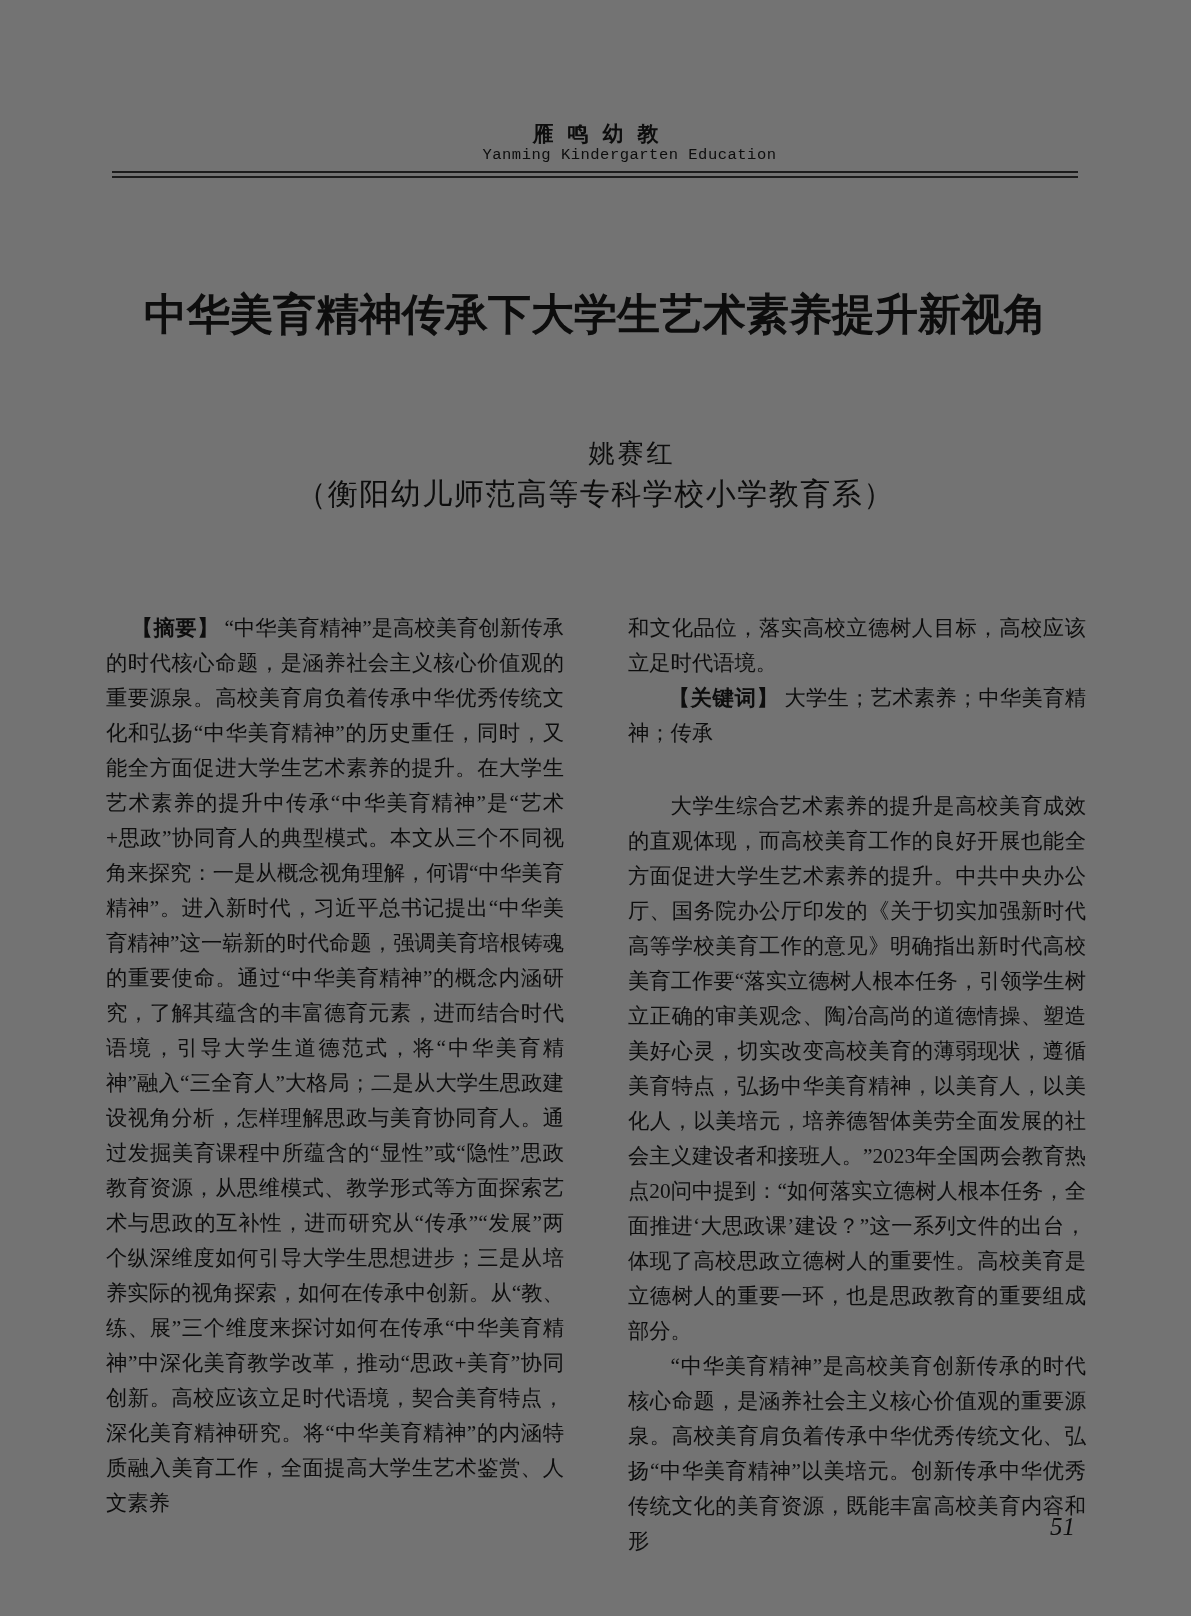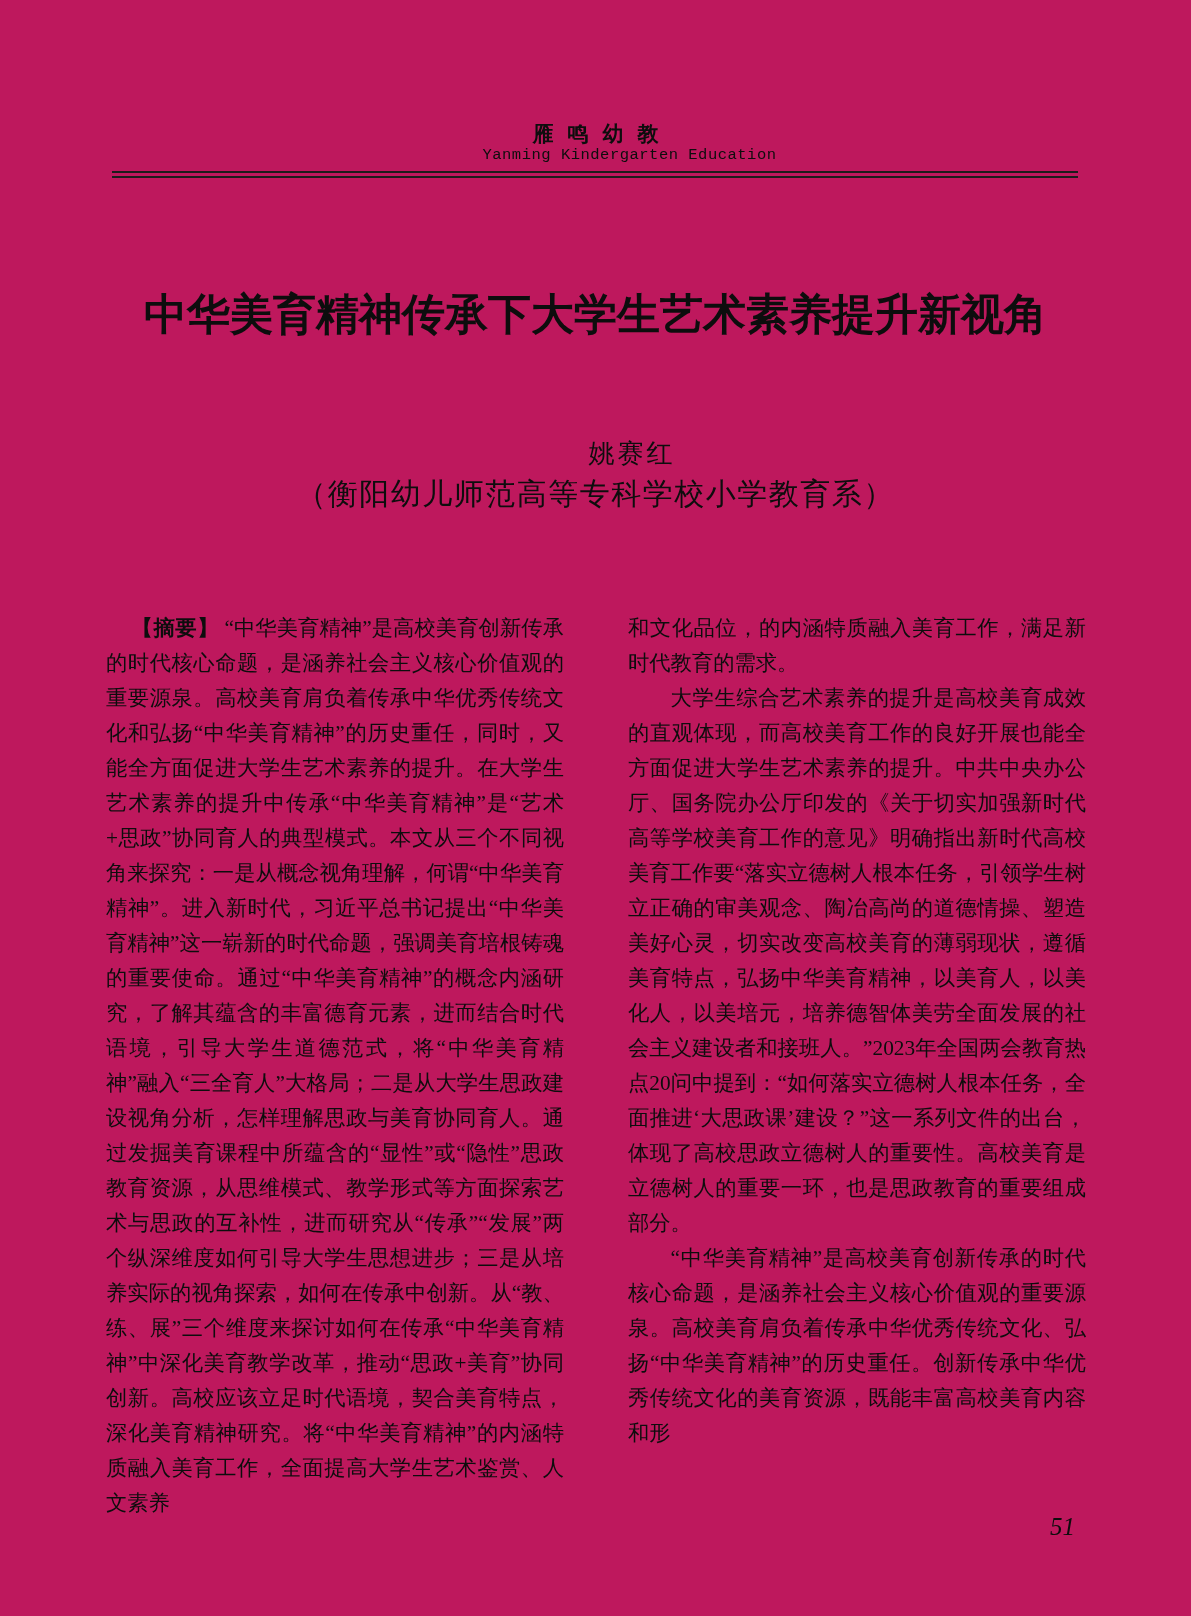--- a/index.html
+++ b/index.html
@@ -1,19 +1,19 @@
 <!DOCTYPE html>
 <html><head>
 <meta charset="utf-8">
 <style>
   html,body{margin:0;padding:0;background:#9a9a9a;}
   .page{
     position:relative;
     width:1191px;height:1616px;
-    background:#be185d;
+    background:#737373;
     margin:0 auto;
     overflow:hidden;
     color:#0d0d0d;
     font-family:"Liberation Serif","DejaVu Serif",serif;
   }
   
   .header-cn{
     position:absolute;top:120px;left:0;width:100%;
     text-align:center;
     font-size:21px;font-weight:600;
@@ -100,25 +100,29 @@
   <div class="columns">
 
     <div class="col">
       <p class="p-abstract">
         <span class="bold-label">【摘要】</span>
         <span>“中华美育精神”是高校美育创新传承的时代核心命题，是涵养社会主义核心价值观的重要源泉。高校美育肩负着传承中华优秀传统文化和弘扬“中华美育精神”的历史重任，同时，又能全方面促进大学生艺术素养的提升。在大学生艺术素养的提升中传承“中华美育精神”是“艺术+思政”协同育人的典型模式。本文从三个不同视角来探究：一是从概念视角理解，何谓“中华美育精神”。进入新时代，习近平总书记提出“中华美育精神”这一崭新的时代命题，强调美育培根铸魂的重要使命。通过“中华美育精神”的概念内涵研究，了解其蕴含的丰富德育元素，进而结合时代语境，引导大学生道德范式，将“中华美育精神”融入“三全育人”大格局；二是从大学生思政建设视角分析，怎样理解思政与美育协同育人。通过发掘美育课程中所蕴含的“显性”或“隐性”思政教育资源，从思维模式、教学形式等方面探索艺术与思政的互补性，进而研究从“传承”“发展”两个纵深维度如何引导大学生思想进步；三是从培养实际的视角探索，如何在传承中创新。从“教、练、展”三个维度来探讨如何在传承“中华美育精神”中深化美育教学改革，推动“思政+美育”协同创新。高校应该立足时代语境，契合美育特点，深化美育精神研究。将“中华美育精神”的内涵特质融入美育工作，全面提高大学生艺术鉴赏、人文素养</span>
       </p>
     </div>
 
     <div class="col">
-      <p class="p-abstract-cont">和文化品位，的内涵特质融入美育工作，满足新时代教育的需求。</p>
+      <p class="p-abstract-cont">和文化品位，落实高校立德树人目标，高校应该立足时代语境。</p>
 
+      <p class="p-keywords">
+        <span class="bold-label">【关键词】</span>
+        <span>大学生；艺术素养；中华美育精神；传承</span>
+      </p>
 
       <p class="p-body">大学生综合艺术素养的提升是高校美育成效的直观体现，而高校美育工作的良好开展也能全方面促进大学生艺术素养的提升。中共中央办公厅、国务院办公厅印发的《关于切实加强新时代高等学校美育工作的意见》明确指出新时代高校美育工作要“落实立德树人根本任务，引领学生树立正确的审美观念、陶冶高尚的道德情操、塑造美好心灵，切实改变高校美育的薄弱现状，遵循美育特点，弘扬中华美育精神，以美育人，以美化人，以美培元，培养德智体美劳全面发展的社会主义建设者和接班人。”2023年全国两会教育热点20问中提到：“如何落实立德树人根本任务，全面推进‘大思政课’建设？”这一系列文件的出台，体现了高校思政立德树人的重要性。高校美育是立德树人的重要一环，也是思政教育的重要组成部分。</p>
 
-      <p class="p-body">“中华美育精神”是高校美育创新传承的时代核心命题，是涵养社会主义核心价值观的重要源泉。高校美育肩负着传承中华优秀传统文化、弘扬“中华美育精神”的历史重任。创新传承中华优秀传统文化的美育资源，既能丰富高校美育内容和形</p>
+      <p class="p-body">“中华美育精神”是高校美育创新传承的时代核心命题，是涵养社会主义核心价值观的重要源泉。高校美育肩负着传承中华优秀传统文化、弘扬“中华美育精神”以美培元。创新传承中华优秀传统文化的美育资源，既能丰富高校美育内容和形</p>
     </div>
 
   </div>
 
   <div class="page-number">51</div>
 
 </div>
 
 </body></html>

